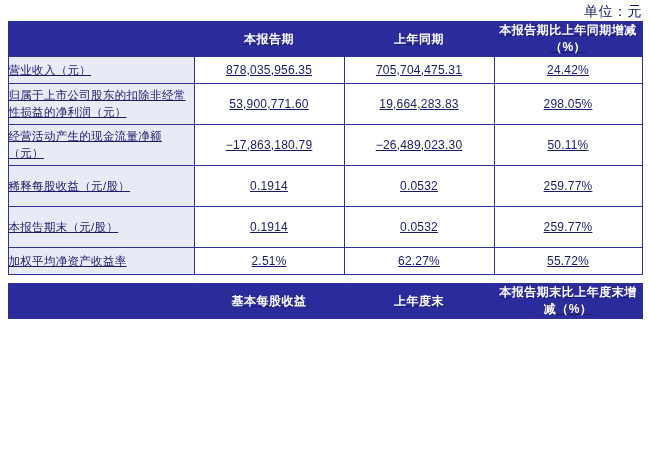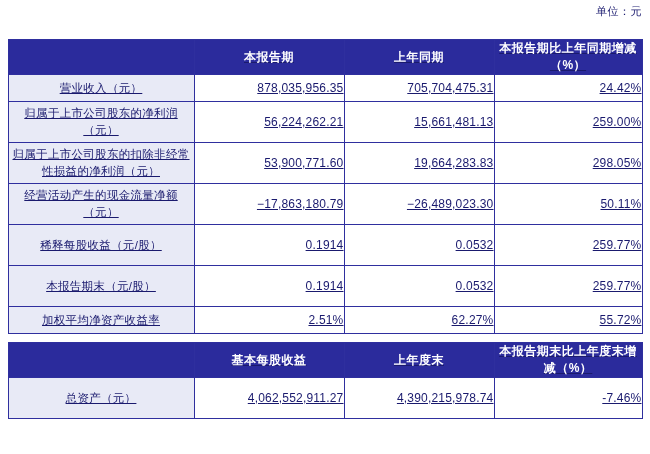--- a/index.html
+++ b/index.html
@@ -16,23 +16,23 @@
   }
   .page {
     position: relative;
     width: 650px;
     height: 454px;
     box-sizing: border-box;
     padding: 0;
   }
   .unit-line {
     text-align: right;
-    font-size: 11px;
+    font-size: 14px;
     color: #1a1a6e;
-    padding: 4px 8px 21px 0;
+    padding: 4px 8px 3px 0;
     line-height: 14px;
     letter-spacing: 0.5px;
   }
   table.fin {
     border-collapse: collapse;
     width: 634px;
     margin: 0 auto;
     table-layout: fixed;
     text-decoration: underline;
   }
@@ -52,29 +52,29 @@
   }
   .hdr-row th.blank {
     background: #2b2b9c;
   }
   .lbl {
     background: #e8eaf6;
     color: #1a1a6e;
     font-size: 11.5px;
     padding: 5px 6px 5px 6px;
     line-height: 17px;
-    text-align: center;
+    text-align: left;
     letter-spacing: 0.3px;
     margin-left: 35px;
   }
   .num {
     background: #ffffff;
     color: #1a1a6e;
     font-size: 12px;
-    text-align: right;
+    text-align: center;
     padding: 5px 10px 5px 4px;
     white-space: nowrap;
     letter-spacing: 0.2px;
   }
   .col-lbl { width: 186px; }
   .col-a { width: 150px; }
   .col-b { width: 150px; }
   .col-c { width: 148px; }
   .r1 { height: 26px; }
   .r2 { height: 40px; }
@@ -101,26 +101,20 @@
         <th>本报告期比上年同期增减（%）</th>
       </tr>
 
       <tr>
         <td class="lbl r1">营业收入（元）</td>
         <td class="num r1">878,035,956.35</td>
         <td class="num r1">705,704,475.31</td>
         <td class="num r1">24.42%</td>
       </tr>
 
-      <tr>
-        <td class="lbl r2">归属于上市公司股东的净利润（元）</td>
-        <td class="num r2">56,224,262.21</td>
-        <td class="num r2">15,661,481.13</td>
-        <td class="num r2">259.00%</td>
-      </tr>
 
       <tr>
         <td class="lbl r2">归属于上市公司股东的扣除非经常性损益的净利润（元）</td>
         <td class="num r2">53,900,771.60</td>
         <td class="num r2">19,664,283.83</td>
         <td class="num r2">298.05%</td>
       </tr>
 
       <tr>
         <td class="lbl r2">经营活动产生的现金流量净额（元）</td>
@@ -160,23 +154,17 @@
         <col class="col-c">
     </colgroup>
     <tbody>
       <tr class="hdr-row">
         <th class="blank"></th>
         <th>基本每股收益</th>
         <th>上年度末</th>
         <th>本报告期末比上年度末增减（%）</th>
       </tr>
 
-      <tr>
-        <td class="lbl r2">总资产（元）</td>
-        <td class="num r2">4,062,552,911.27</td>
-        <td class="num r2">4,390,215,978.74</td>
-        <td class="num r2">-7.46%</td>
-      </tr>
 
     </tbody>
   </table>
 
 </div>
 
 </body></html>

